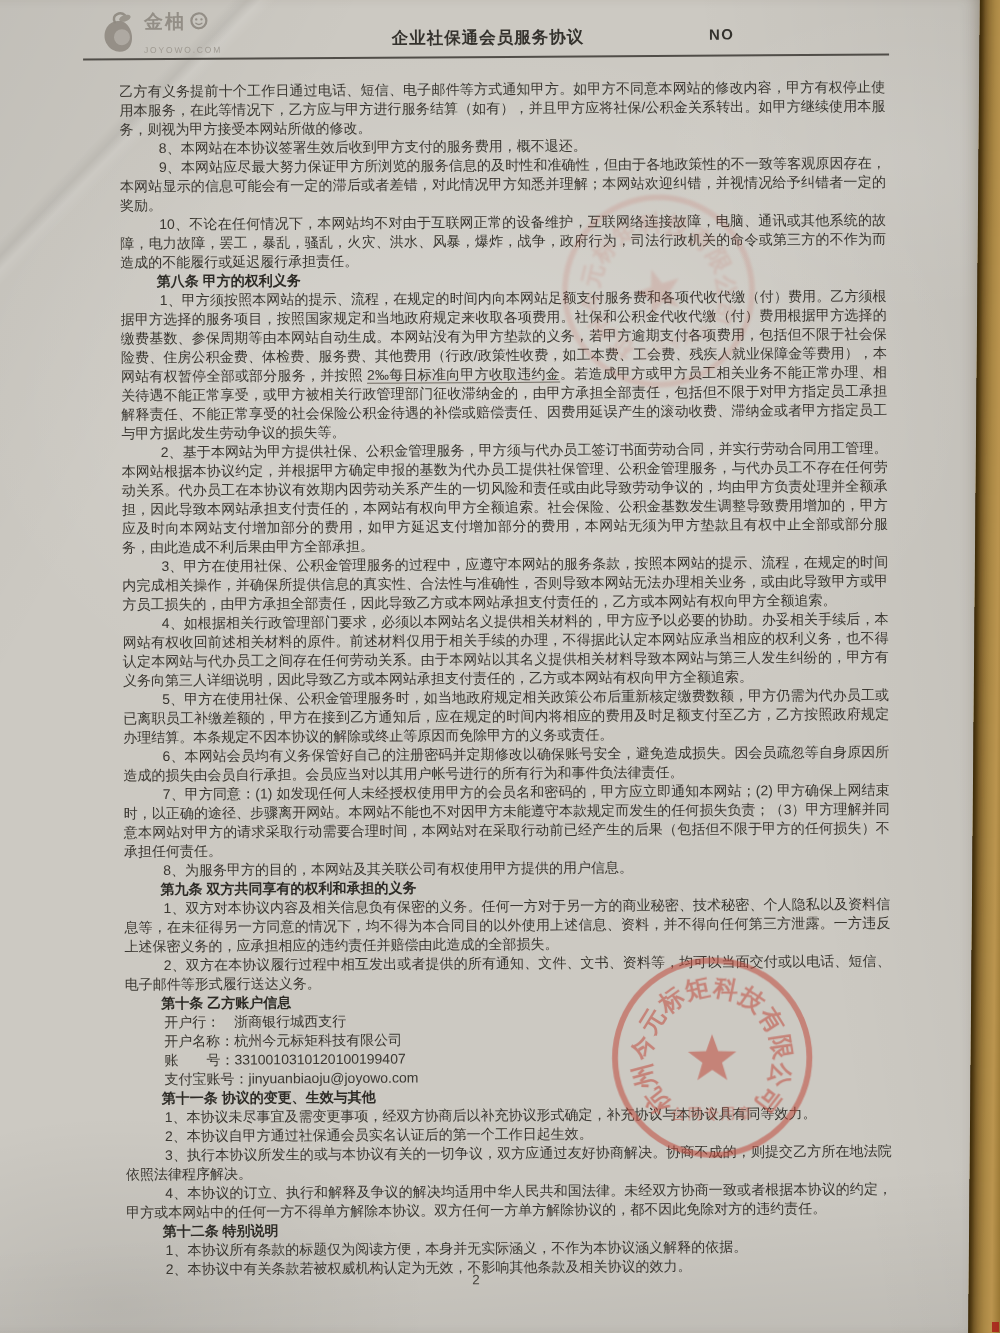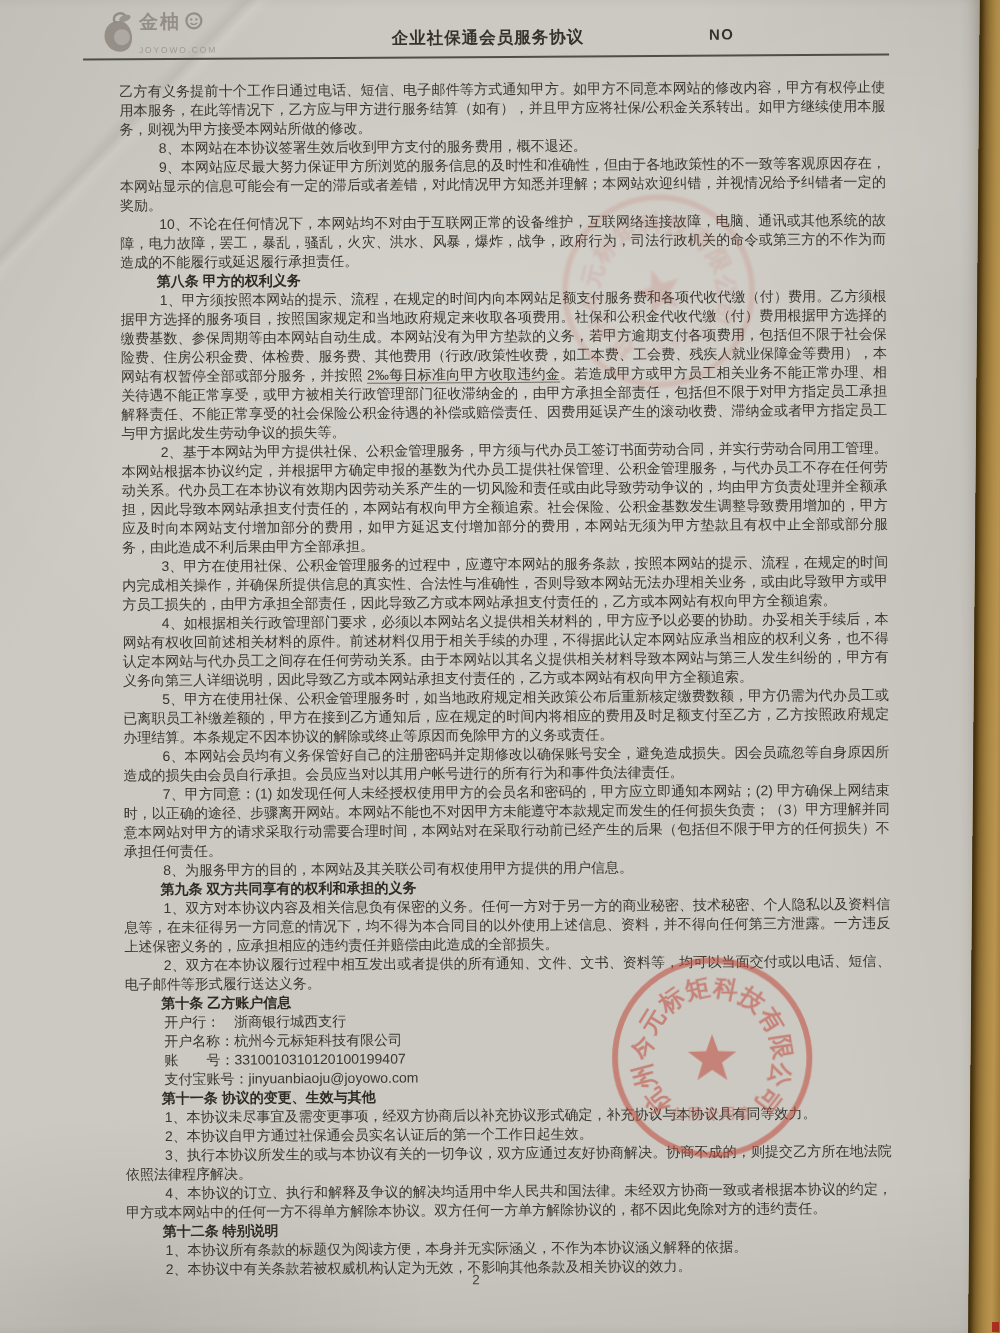--- a/index.html
+++ b/index.html
@@ -18,21 +18,21 @@
         box-shadow: inset -14px 0 18px -12px rgba(60,45,20,0.45);}
   .wood{position:absolute;top:-10px;bottom:-10px;right:-14px;width:40px;
         transform:rotate(0.5deg);z-index:4;
         background:linear-gradient(to right,#57400f 0%,#8a6a30 14%,#ad8a46 42%,#bb954f 58%,#93722f 82%,#7a5c24 100%);
         background-size:100% 180px;
         box-shadow:inset 7px 0 9px -3px rgba(35,22,4,0.6);}
   .corner-mark{position:absolute;right:1px;bottom:1px;width:7px;height:10px;
         background:#a8251c;opacity:0.9;z-index:6;}
   .content{position:absolute;left:0;top:0;width:982px;height:1333px;
         transform:rotate(-0.35deg);transform-origin:50% 40%;z-index:2;}
-  .logo{position:absolute;left:104px;top:8px;display:flex;align-items:center;}
+  .logo{position:absolute;left:104px;top:8px;display:flex;align-items:center;gap:5px;}
   .logo-col{display:flex;flex-direction:column;line-height:1;}
   .logo-row{display:flex;align-items:center;gap:3px;}
   .logo-text{font-weight:bold;font-size:19px;letter-spacing:2px;color:#938e86;}
   .logo-sub{font-size:8.5px;letter-spacing:1.8px;color:#9d9890;margin-top:15px;}
   .title{position:absolute;top:27px;left:0;width:100%;text-align:center;
         font-size:16.5px;font-weight:bold;color:#34322d;letter-spacing:1px;}
   .no{position:absolute;top:27px;left:712px;font-size:15px;font-weight:bold;
         color:#34322d;letter-spacing:1.5px;}
   .rule{position:absolute;top:56px;left:86px;width:806px;height:2px;background:#504d48;}
   .doc-body{position:absolute;top:80px;left:122px;width:766px;font-size:14px;

